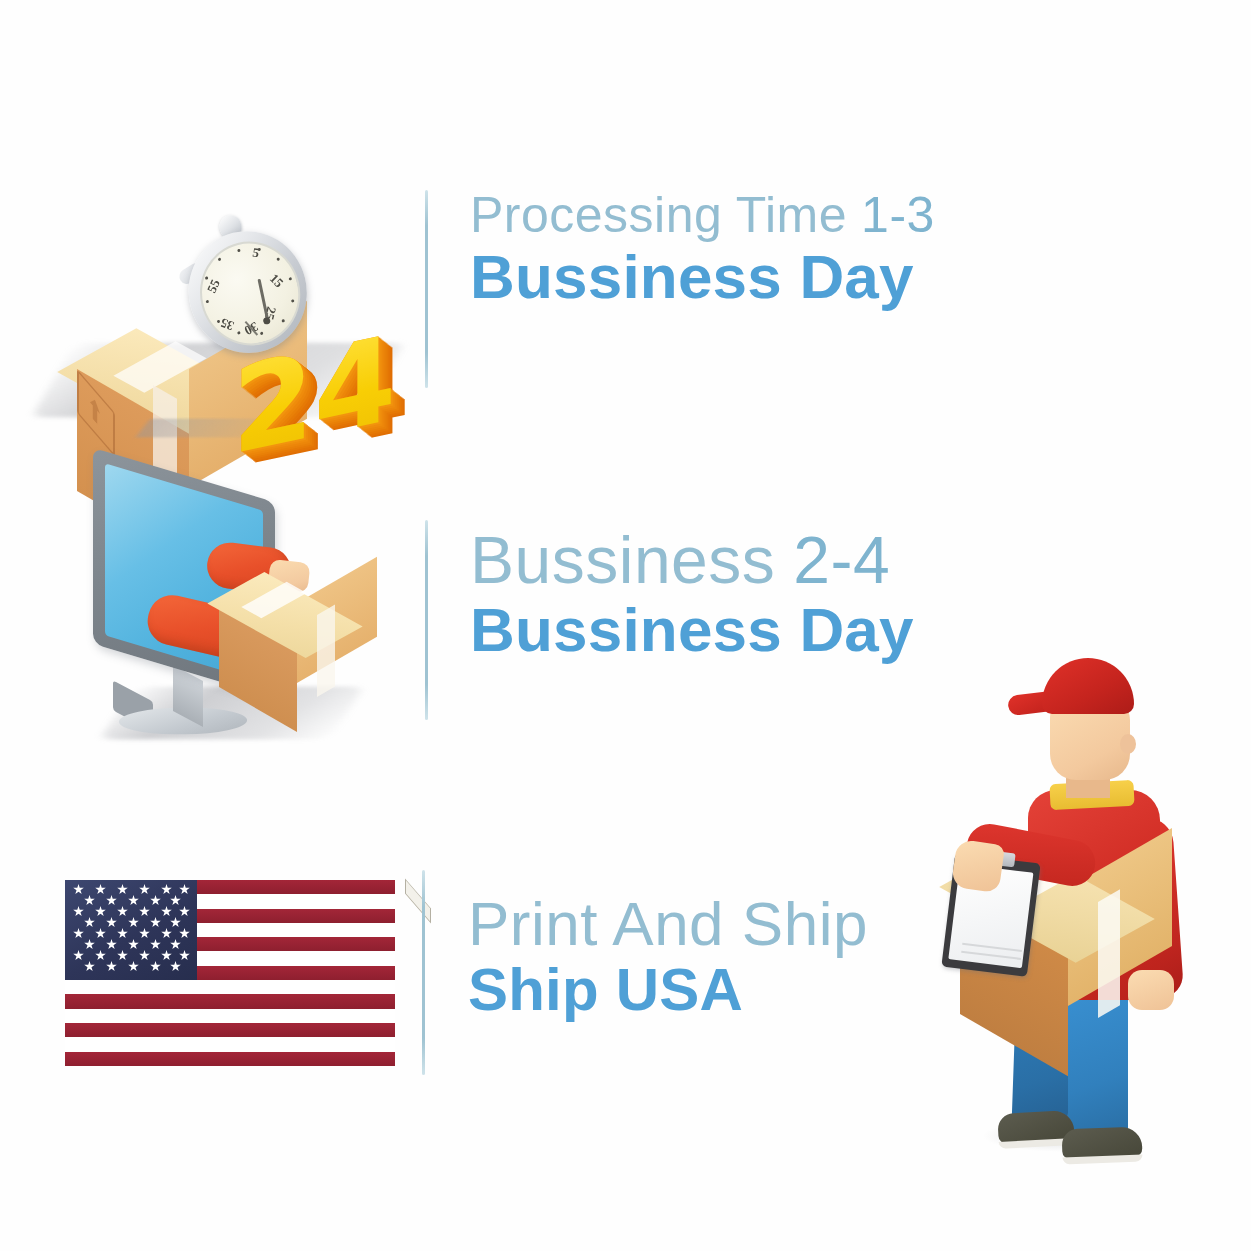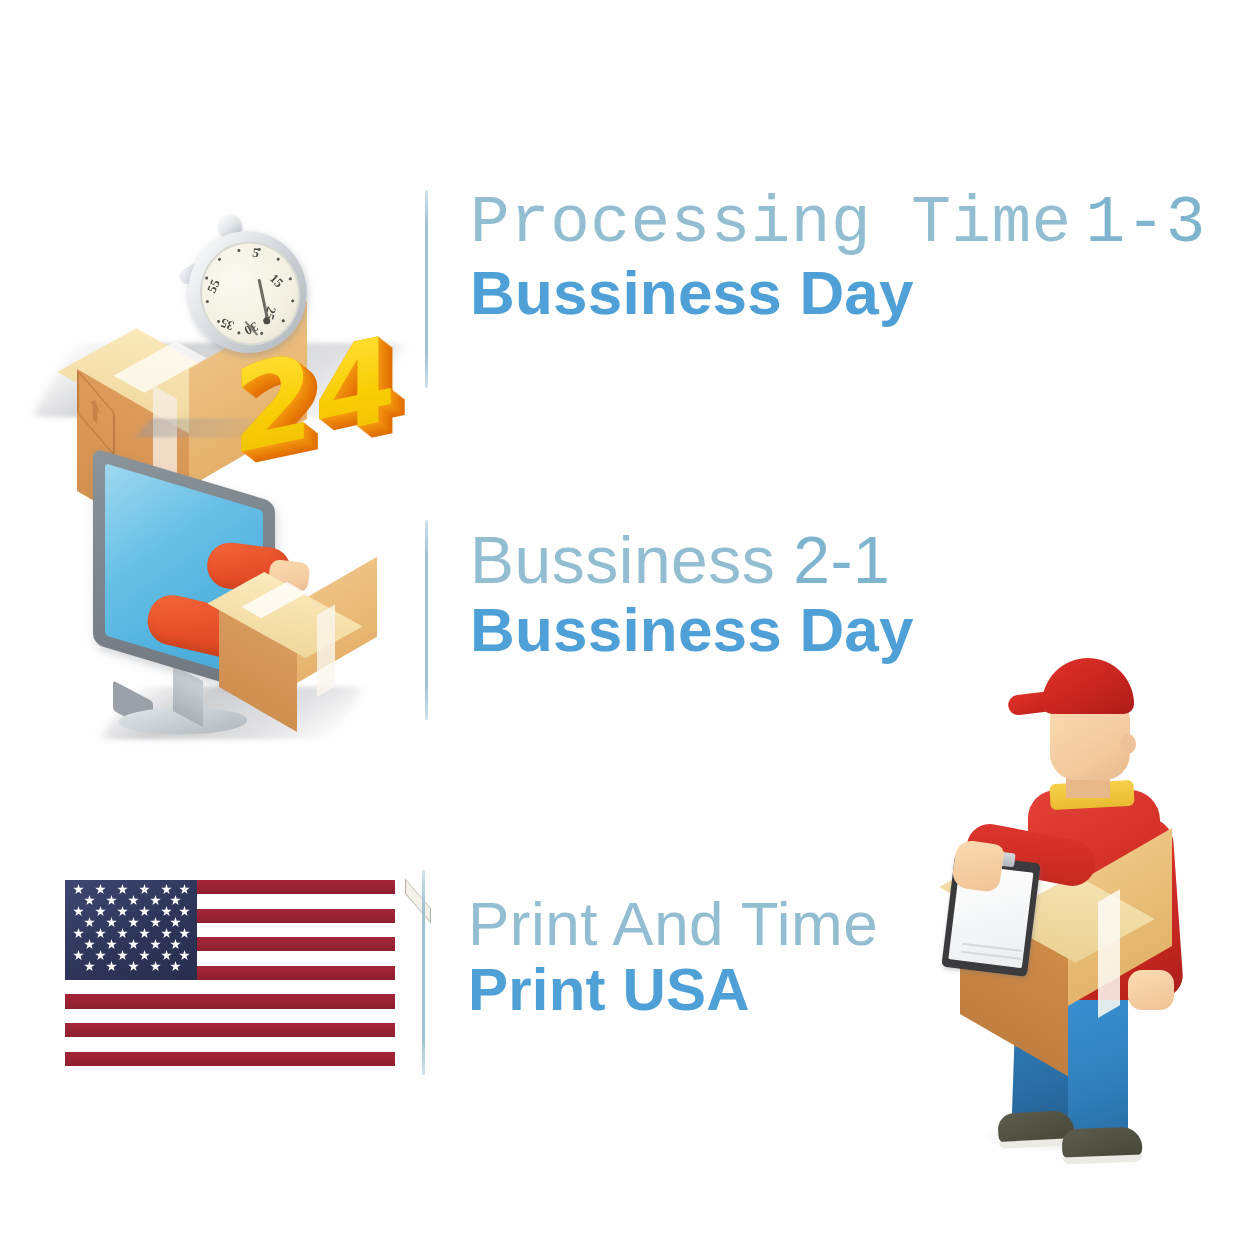--- a/index.html
+++ b/index.html
@@ -674,21 +674,21 @@
           <div id="sw-hand-min"></div>
           <div id="sw-hand-sub"></div>
           <div id="sw-pivot"></div>
         </div>
       </div>
     </div>
 
     <div class="divider" style="left:425px;top:95px;height:198px;"></div>
 
     <div class="text-slot" style="left:470px;top:95px;">
-      <div class="line-thin" style="font-size:66px;font-family:Liberation Mono, monospace;">
+      <div class="line-thin" style="font-size:50px;">
         <span>Processing Time</span><span class="accent-num" style="margin-left:14px;">1-3</span>
       </div>
       <div class="line-bold" style="font-size:62px;margin-top:4px;">Bussiness Day</div>
     </div>
   </div>
 
   <div class="row" id="row-shipping" style="top:465px;height:310px;">
 
     <div class="icon-slot" id="icon-monitor" style="left:55px;top:0;">
       <div id="mon-shadow"></div>
@@ -709,21 +709,21 @@
       <div id="mp-right"></div>
       <div id="mp-top"></div>
       <div id="mp-strap-right"></div>
       <div id="mp-strap-top"></div>
     </div>
 
     <div class="divider" style="left:425px;top:55px;height:200px;"></div>
 
     <div class="text-slot" style="left:470px;top:62px;">
       <div class="line-thin" style="font-size:66px;">
-        <span>Bussiness</span><span class="accent-num" style="margin-left:18px;">2-1</span>
+        <span>Bussiness</span><span class="accent-num" style="margin-left:18px;">2-4</span>
       </div>
       <div class="line-bold" style="font-size:62px;margin-top:4px;">Bussiness Day</div>
     </div>
   </div>
 
   <div class="row" id="row-origin" style="top:860px;height:230px;">
 
     <div class="icon-slot" id="icon-flag" style="left:65px;top:20px;">
       <div id="flag-field"></div>
       <div class="stripe short" style="top:0px;"></div>
@@ -784,22 +784,22 @@
         <span class="star" style="left:41px;top:81px;"></span>
         <span class="star" style="left:63px;top:81px;"></span>
         <span class="star" style="left:85px;top:81px;"></span>
         <span class="star" style="left:105px;top:81px;"></span>
       </div>
     </div>
 
     <div class="divider" style="left:422px;top:10px;height:205px;"></div>
 
     <div class="text-slot" style="left:468px;top:32px;">
-      <div class="line-thin" style="font-size:62px;">Print And Time</div>
-      <div class="line-bold" style="font-size:60px;margin-top:4px;">Print USA</div>
+      <div class="line-thin" style="font-size:62px;">Print And Ship</div>
+      <div class="line-bold" style="font-size:60px;margin-top:4px;">Ship USA</div>
     </div>
   </div>
 
   <div id="courier">
     <div id="courier-shadow"></div>
 
     <div id="leg-left"></div>
     <div id="leg-right"></div>
     <div class="shoe" id="shoe-left">
       <div class="shoe-sole"></div>

